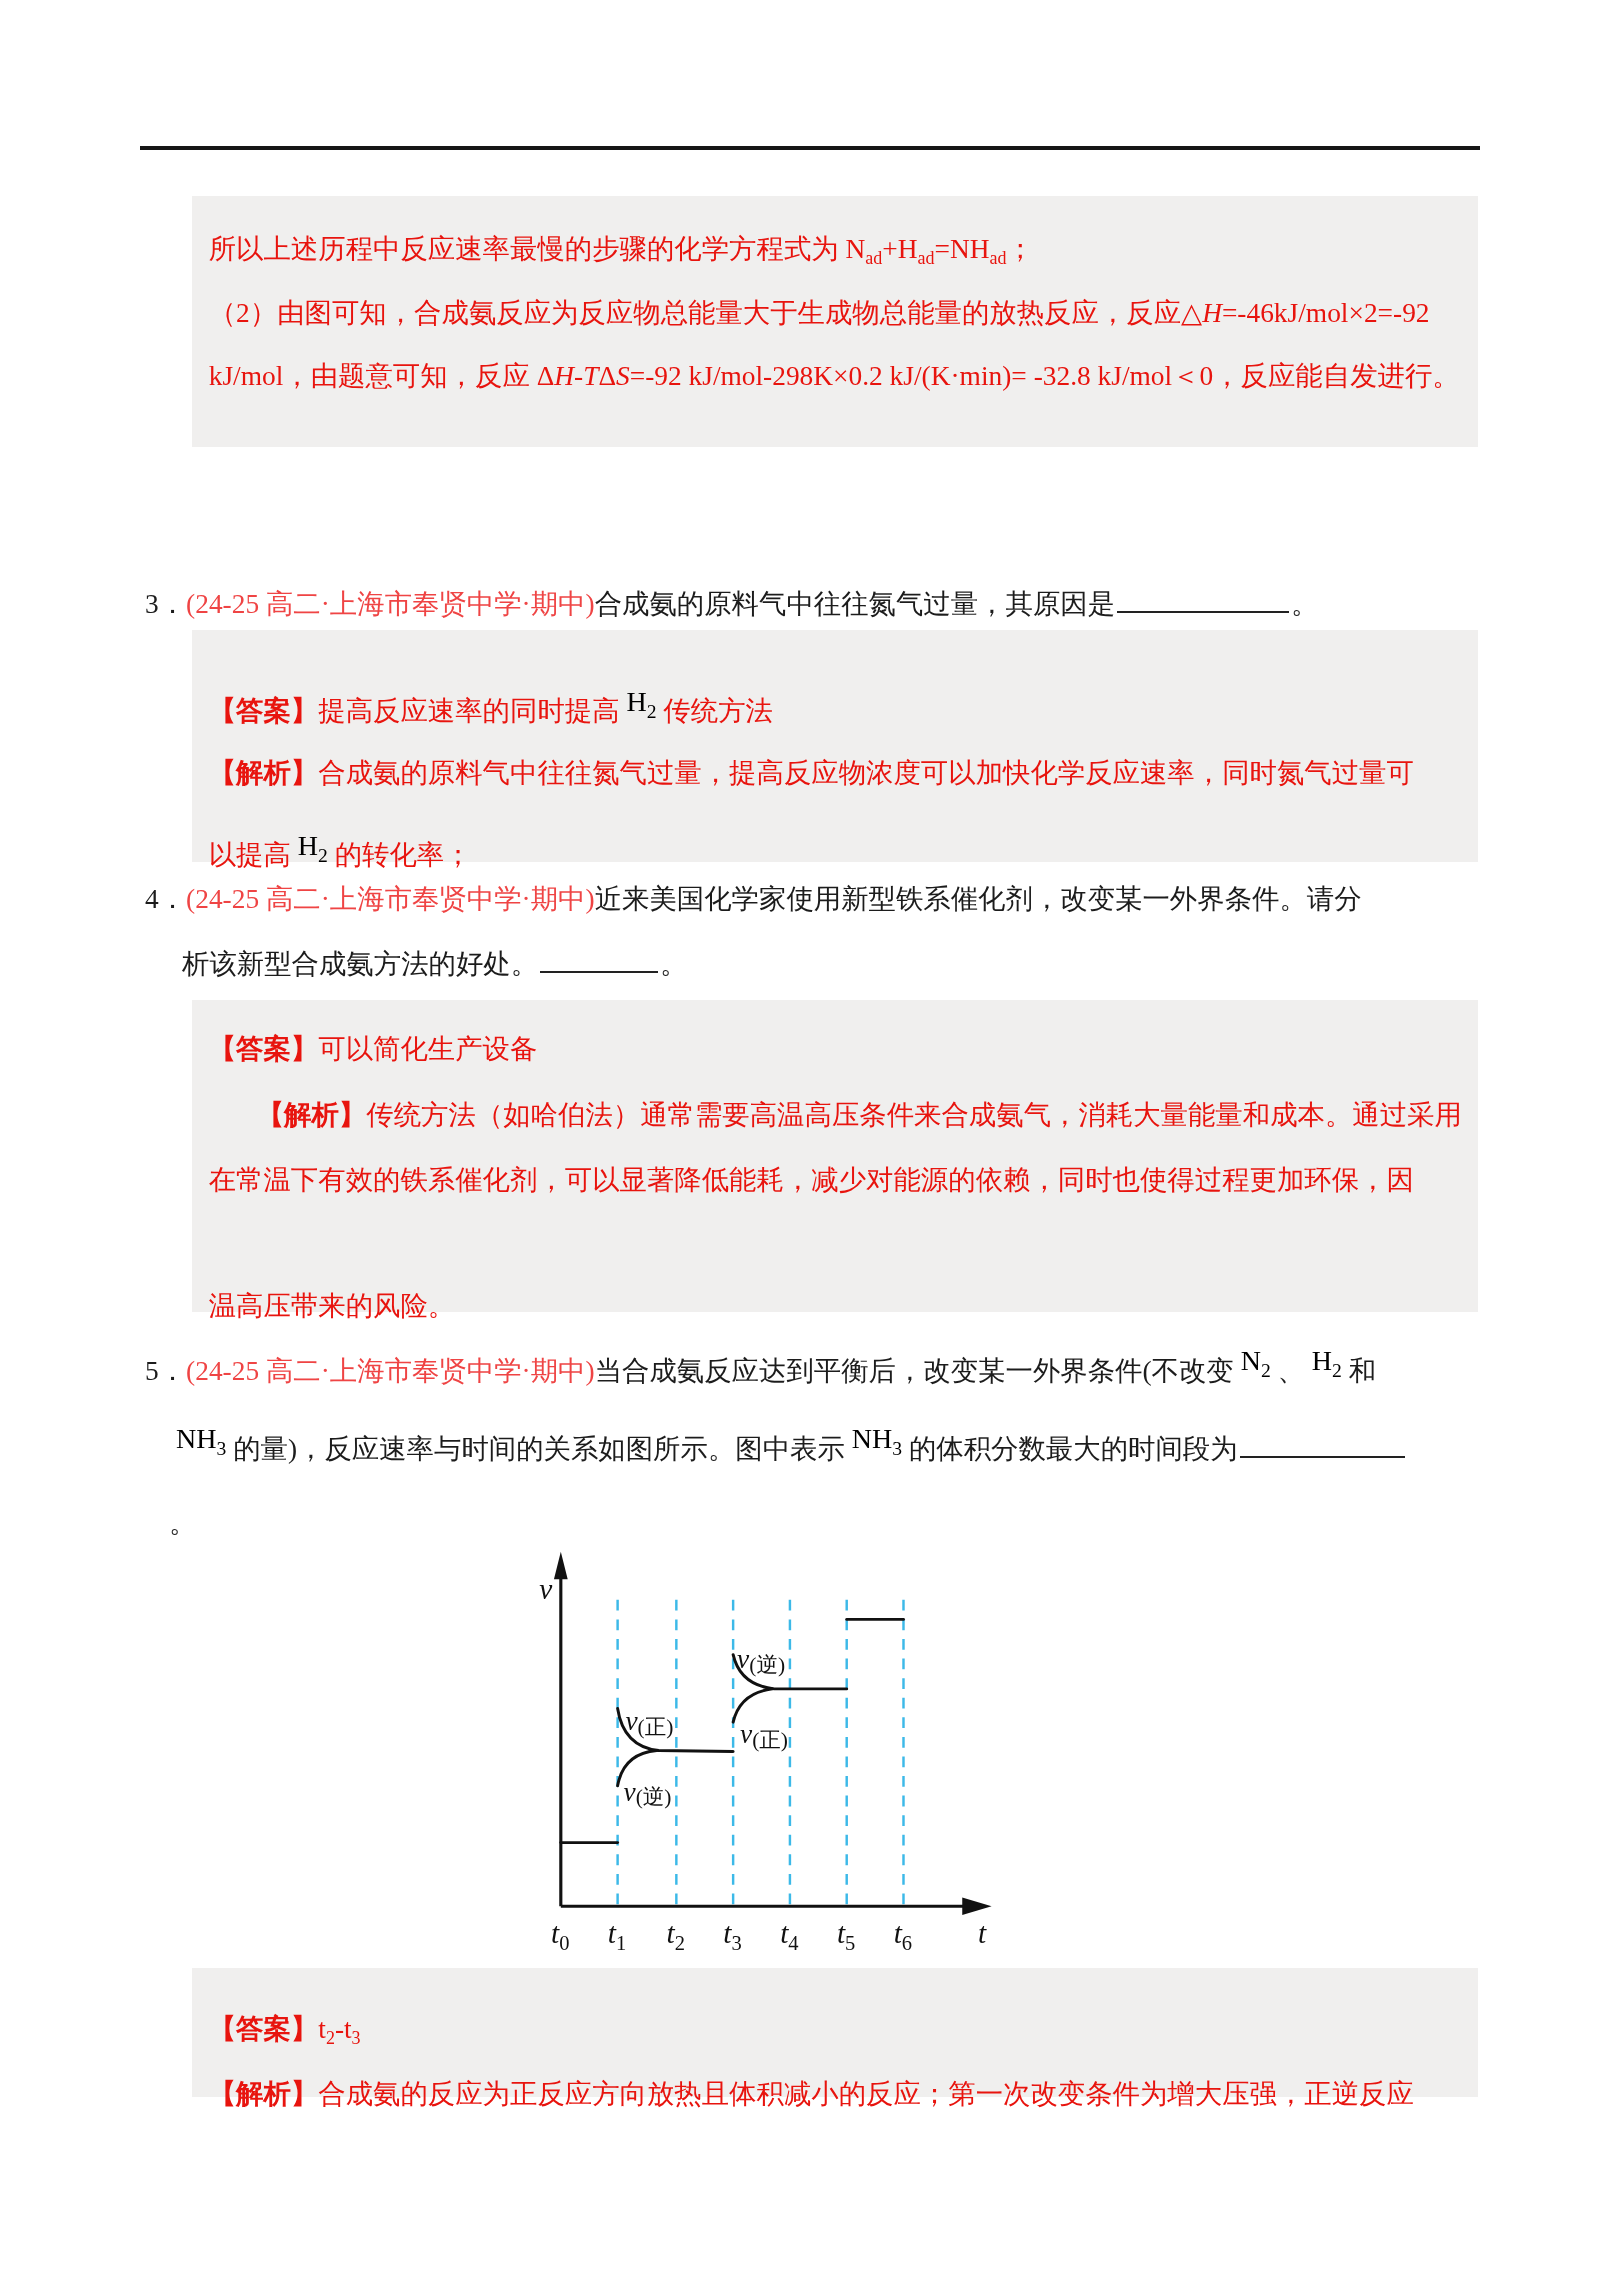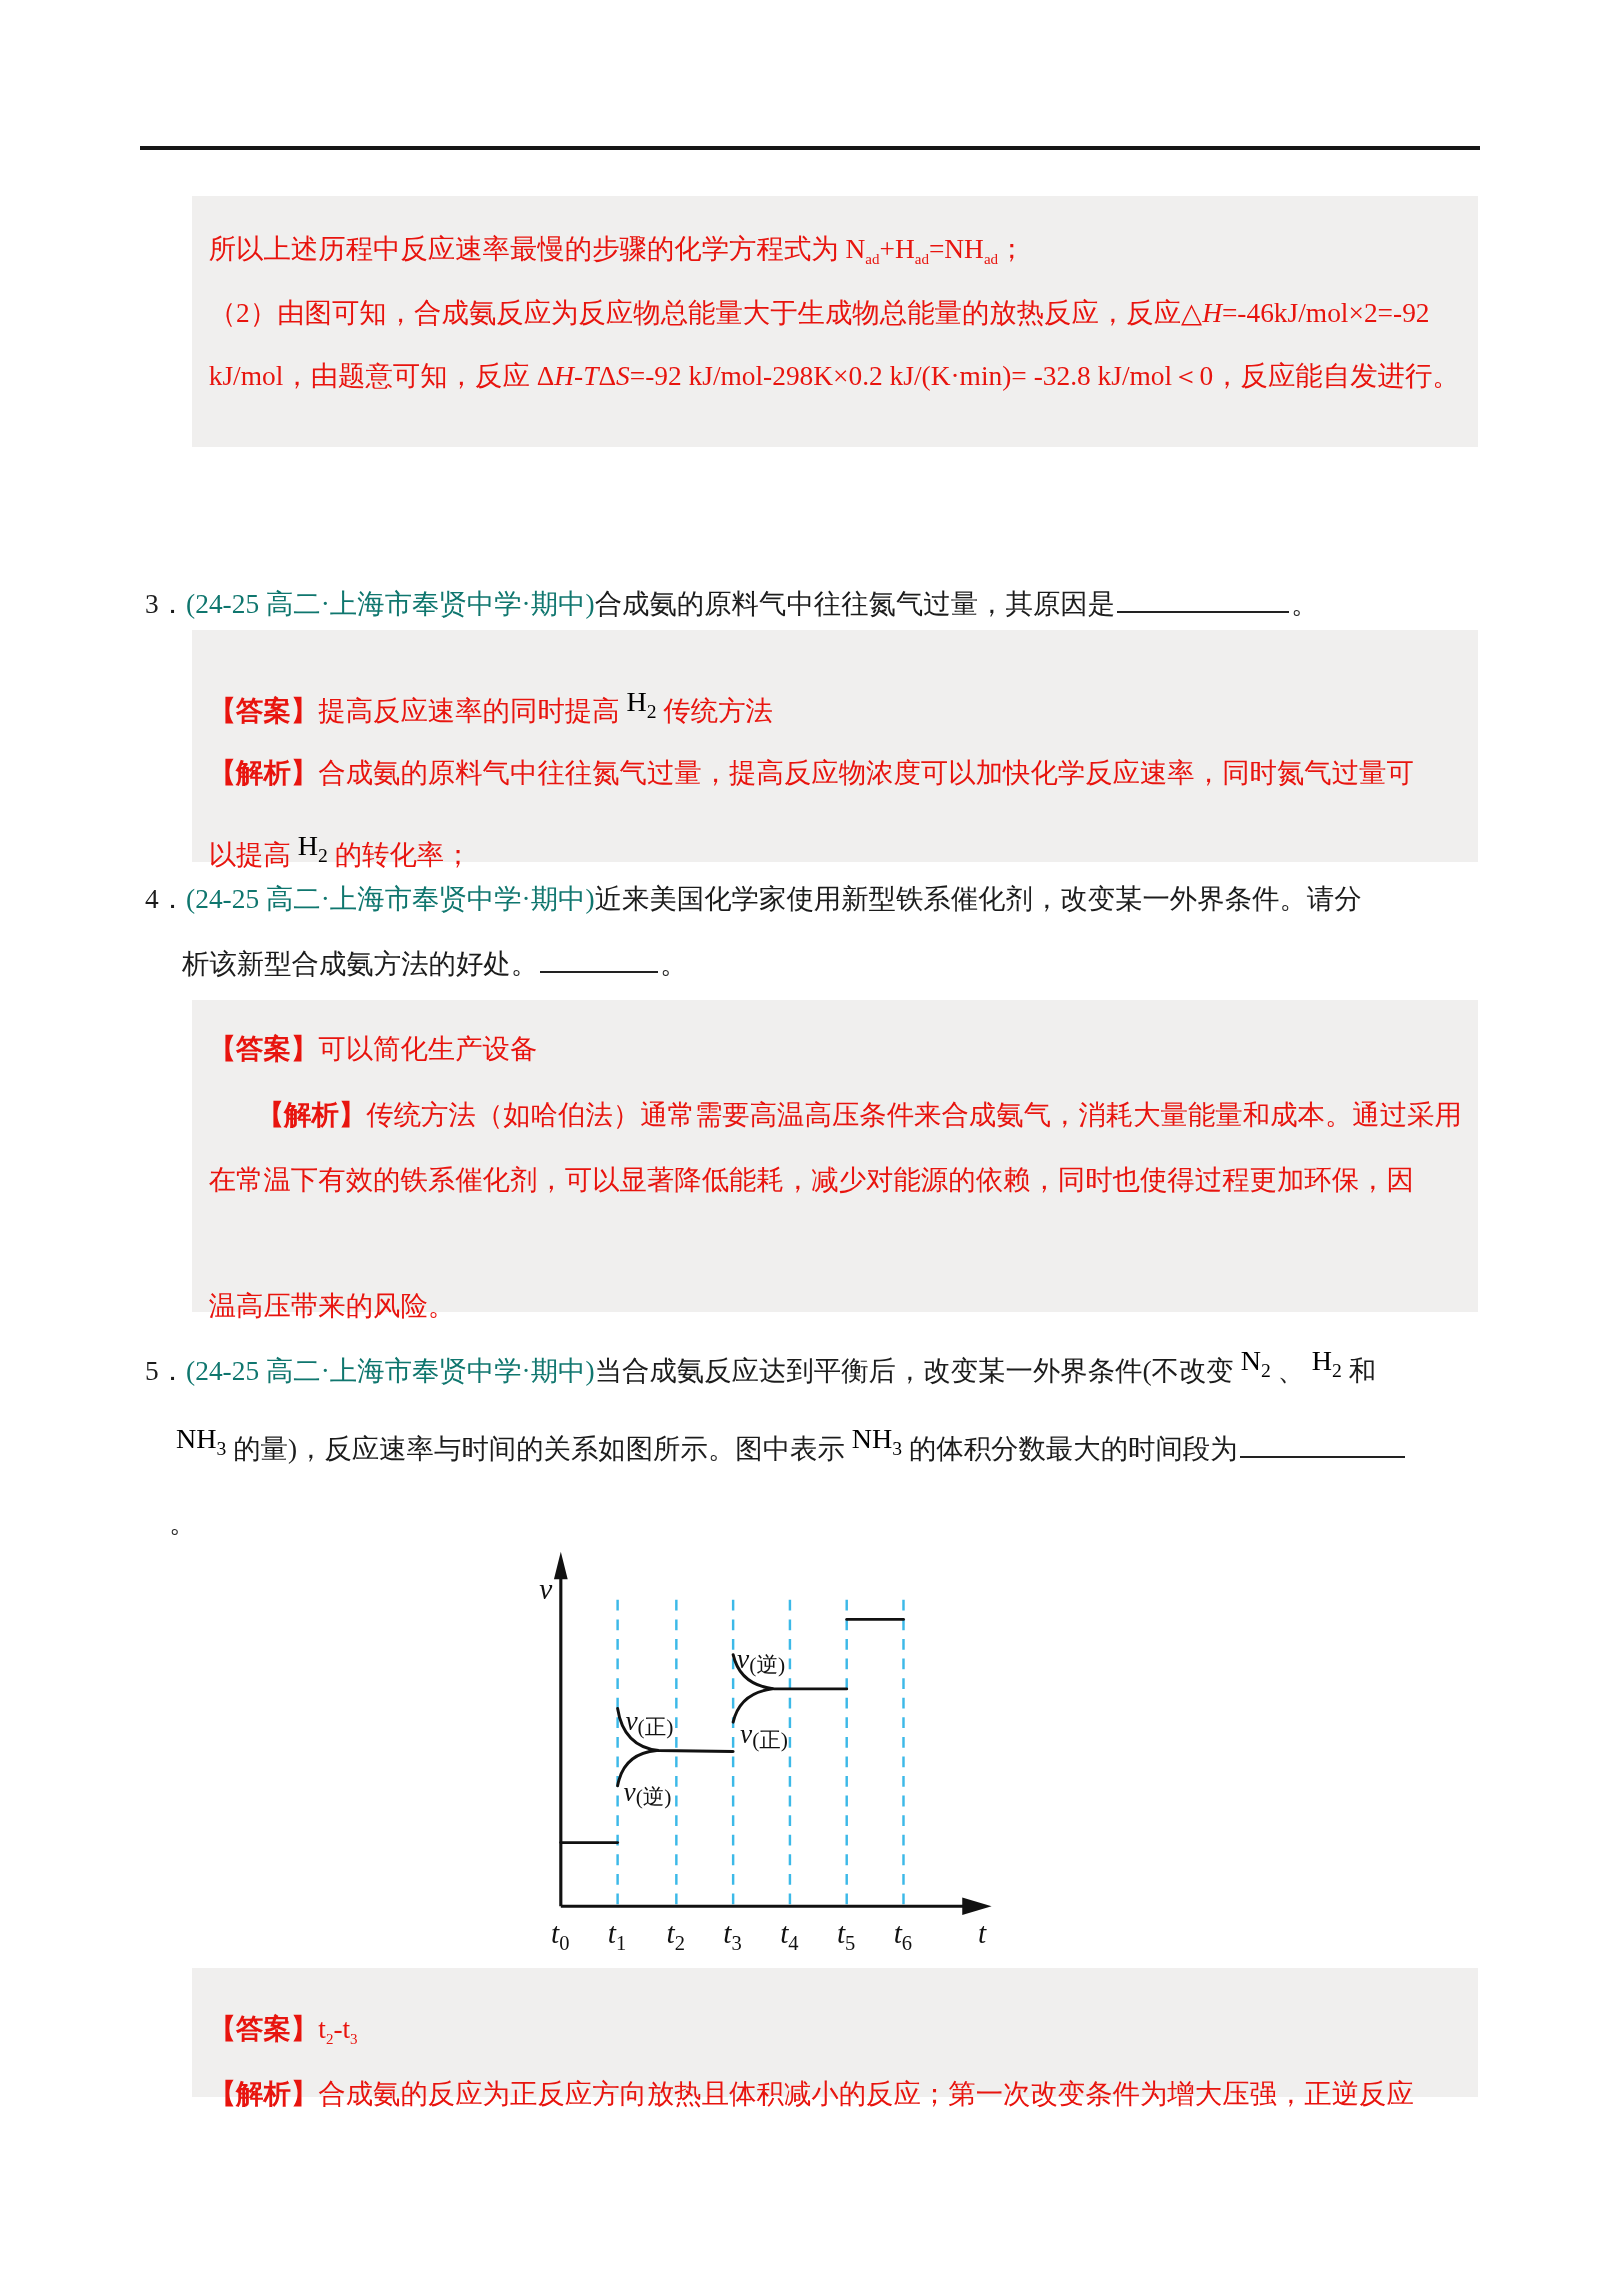--- a/index.html
+++ b/index.html
@@ -8,22 +8,22 @@
   .rule{position:absolute;left:140px;top:146px;width:1340px;height:3.9px;background:#161616;}
   .gbox{position:absolute;left:192px;width:1286px;background:#f0efee;}
   #box1{top:196px;height:251px;}
   #box2{top:630px;height:232px;}
   #box3{top:1000px;height:312px;}
   #box4{top:1968px;height:129px;}
   .ln{position:absolute;left:16.7px;white-space:nowrap;font-size:27.4px;line-height:33px;}
   .qline{position:absolute;white-space:nowrap;font-size:27.4px;line-height:33px;}
   .red{color:#e8140e;}
   .rb{color:#e8140e;font-weight:bold;}
-  .green{color:#0f766e;font-family:Liberation Serif, serif;}
-  sub{font-size:15px;line-height:0;}
+  .green{color:#ef4444;font-family:Liberation Serif, serif;}
+  sub{font-size:18px;line-height:0;}
   .fx{color:#000;position:relative;top:-9.8px;margin:0 6.9px;font-size:28px;}
   .fx sub{font-size:19.6px;}
   .it{font-style:italic;}
   .blank{display:inline-block;height:23.5px;border-bottom:2px solid #222;vertical-align:baseline;margin:0 2px;}
   .b175{width:172px;} .b120{width:118px;} .b168{width:165px;}
   .chart{position:absolute;left:529px;top:1544px;width:608px;height:421px;}
   .chart text{font-family:"Liberation Serif","DejaVu Serif",serif;fill:#111;}
 </style>
 </head>
 <body>

